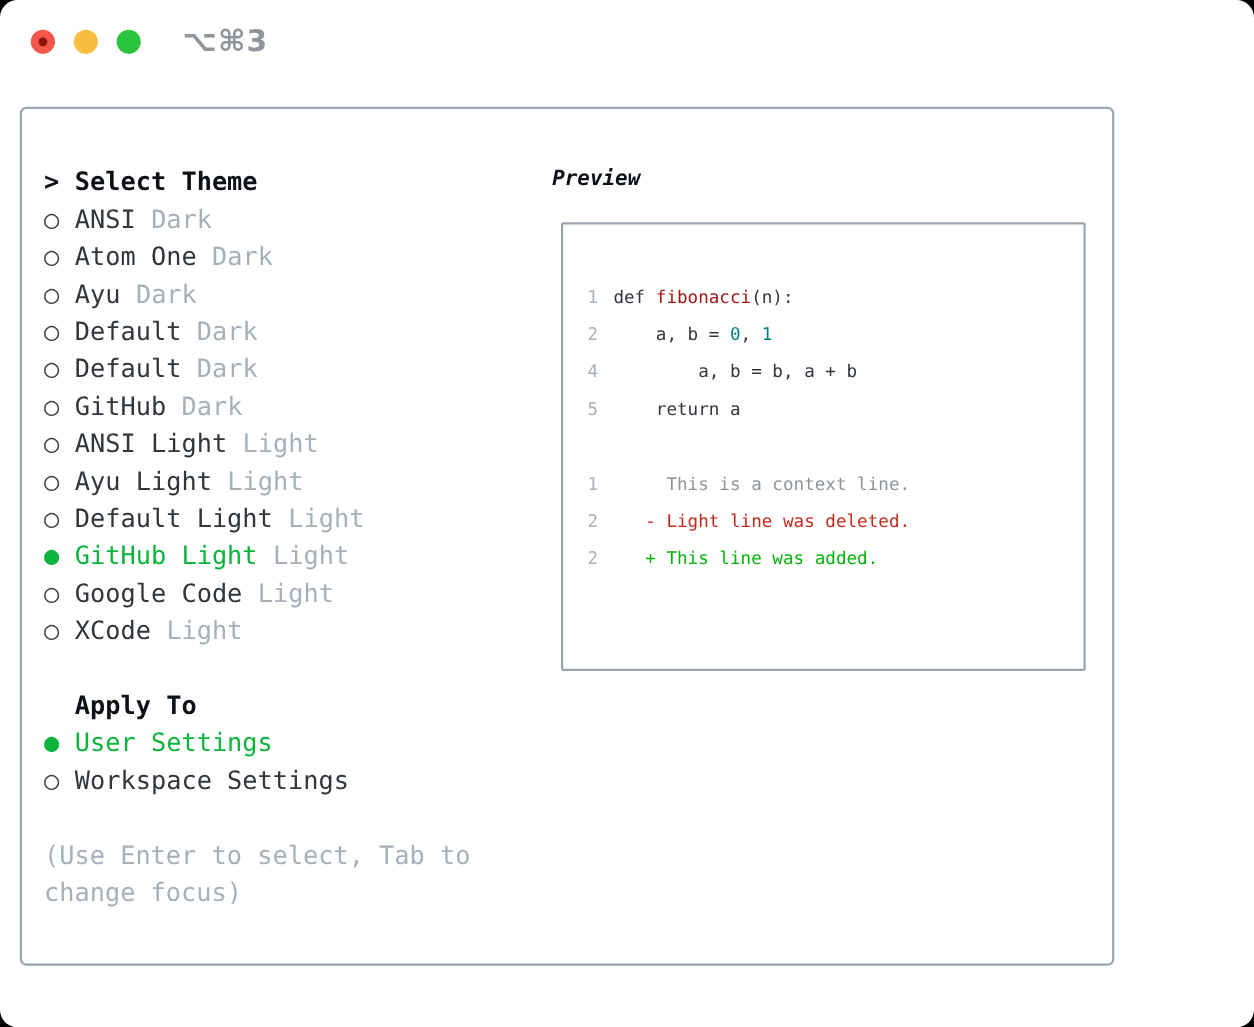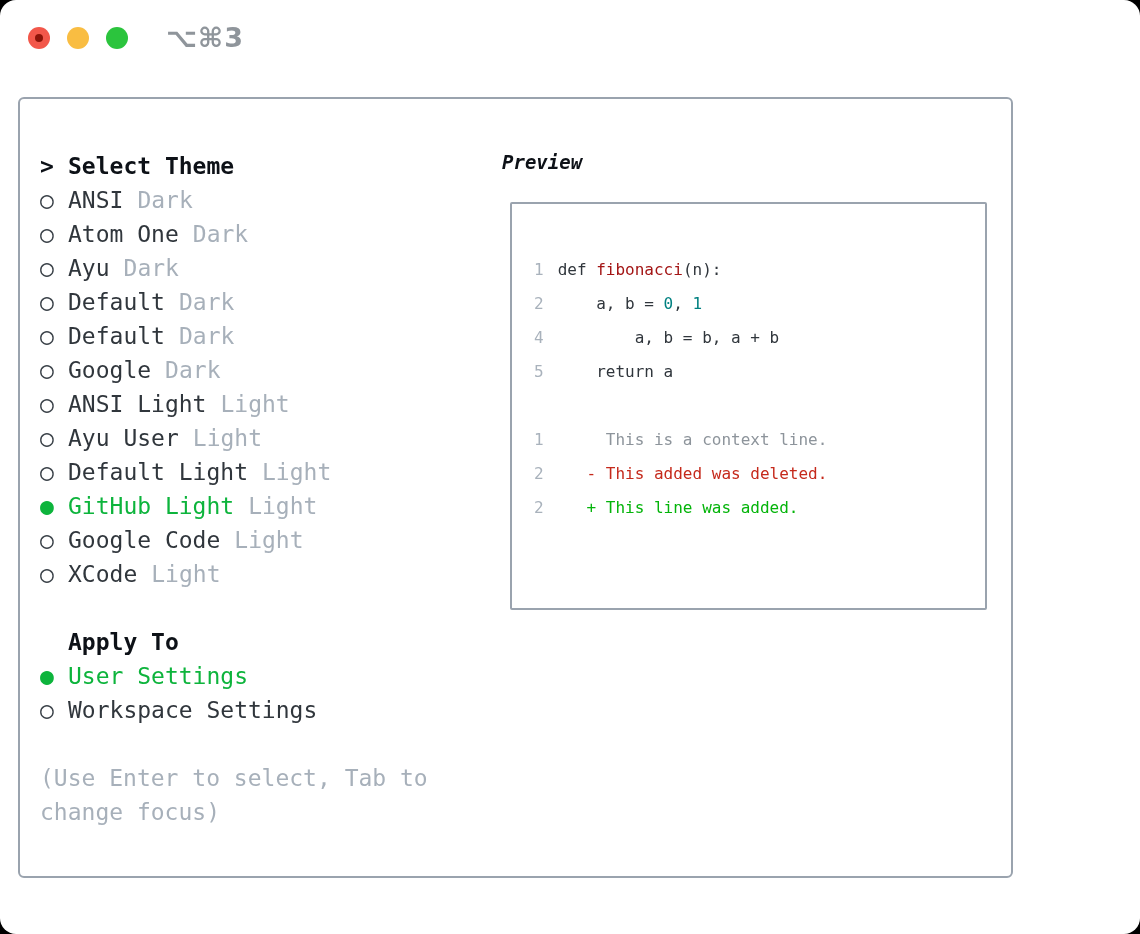--- a/index.html
+++ b/index.html
@@ -87,23 +87,23 @@
 
     <div class="left-col">
       <div class="row hdr"><span class="marker hdr">&gt;</span><span>Select Theme</span></div>
 
       <div>
           <div class="row"><span class="marker">○</span><span class="tname">ANSI</span><span class="muted">Dark</span></div>
           <div class="row"><span class="marker">○</span><span class="tname">Atom One</span><span class="muted">Dark</span></div>
           <div class="row"><span class="marker">○</span><span class="tname">Ayu</span><span class="muted">Dark</span></div>
           <div class="row"><span class="marker">○</span><span class="tname">Default</span><span class="muted">Dark</span></div>
           <div class="row"><span class="marker">○</span><span class="tname">Default</span><span class="muted">Dark</span></div>
-          <div class="row"><span class="marker">○</span><span class="tname">Google</span><span class="muted">Dark</span></div>
+          <div class="row"><span class="marker">○</span><span class="tname">GitHub</span><span class="muted">Dark</span></div>
           <div class="row"><span class="marker">○</span><span class="tname">ANSI Light</span><span class="muted">Light</span></div>
-          <div class="row"><span class="marker">○</span><span class="tname">Ayu User</span><span class="muted">Light</span></div>
+          <div class="row"><span class="marker">○</span><span class="tname">Ayu Light</span><span class="muted">Light</span></div>
           <div class="row"><span class="marker">○</span><span class="tname">Default Light</span><span class="muted">Light</span></div>
           <div class="row"><span class="marker selected">●</span><span class="tname selected">GitHub Light</span><span class="muted">Light</span></div>
           <div class="row"><span class="marker">○</span><span class="tname">Google Code</span><span class="muted">Light</span></div>
           <div class="row"><span class="marker">○</span><span class="tname">XCode</span><span class="muted">Light</span></div>
         </div>
 
       <div class="row"></div>
 
       <div class="row apply-hdr"><span class="marker"></span><span>Apply To</span></div>
 
@@ -118,19 +118,19 @@
     <div class="preview-title">Preview</div>
 
     <div class="preview-box">
       <div class="code">
           <div class="cl"><span class="ln">1</span><span class="segs"><span class="pl"> def </span><span class="fn">fibonacci</span><span class="pl">(n):</span></span></div>
           <div class="cl"><span class="ln">2</span><span class="segs"><span class="pl">     a, b = </span><span class="nm">0</span><span class="pl">, </span><span class="nm">1</span></span></div>
           <div class="cl"><span class="ln">4</span><span class="segs"><span class="pl">         a, b = b, a + b</span></span></div>
           <div class="cl"><span class="ln">5</span><span class="segs"><span class="pl">     return a</span></span></div>
           <div class="cl"><span class="ln"></span><span class="segs"></span></div>
           <div class="cl"><span class="ln">1</span><span class="segs"><span class="ctx">      This is a context line.</span></span></div>
-          <div class="cl"><span class="ln">2</span><span class="segs"><span class="pl">    </span><span class="del">- This added was deleted.</span></span></div>
+          <div class="cl"><span class="ln">2</span><span class="segs"><span class="pl">    </span><span class="del">- Light line was deleted.</span></span></div>
           <div class="cl"><span class="ln">2</span><span class="segs"><span class="pl">    </span><span class="add">+ This line was added.</span></span></div>
         </div>
     </div>
 
   </div>
 </div>
 
 </body></html>

